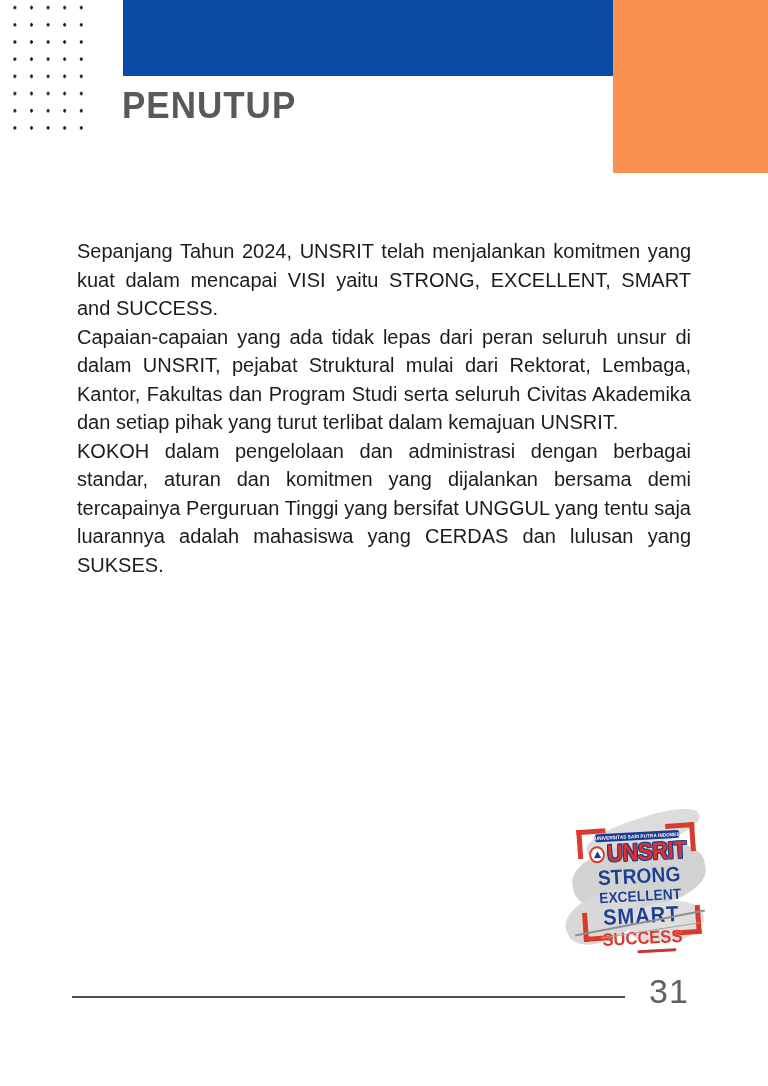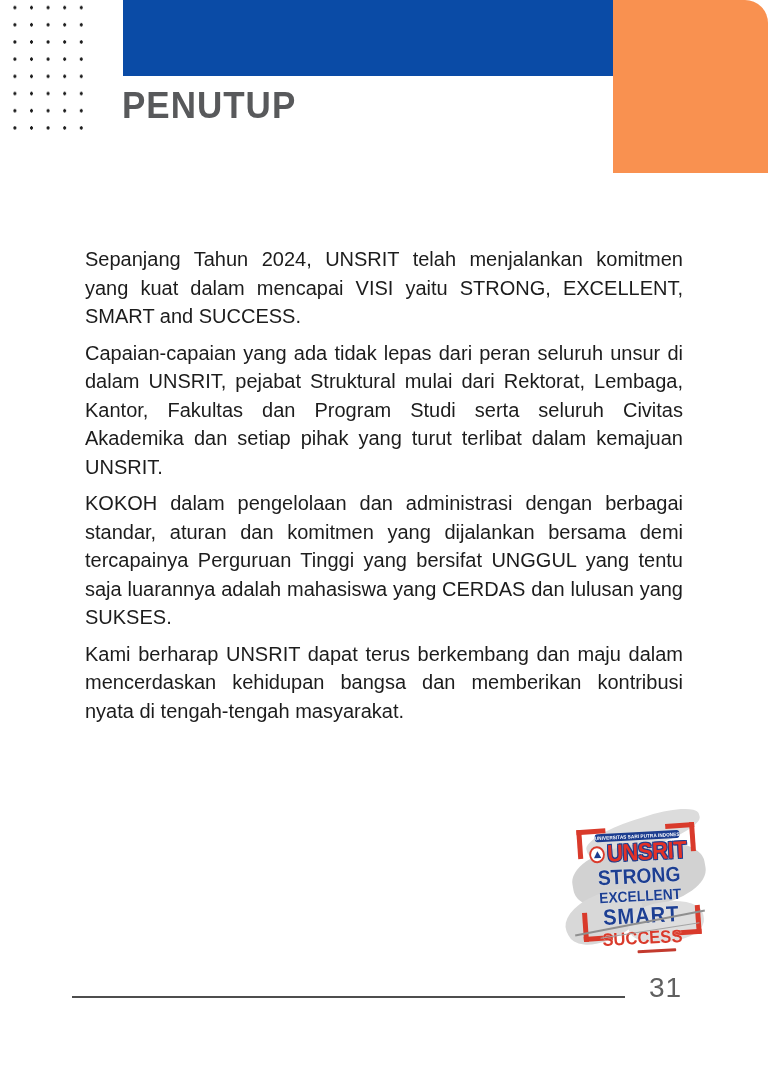--- a/index.html
+++ b/index.html
@@ -2,21 +2,20 @@
 <html><head>
 <meta charset="utf-8">
 <style>
   html,body{margin:0;padding:0;background:#ffffff;}
   .page{
     position:relative;
     width:768px;height:1086px;
     background:#ffffff;
     overflow:hidden;
     font-family:"Liberation Sans", sans-serif;
-    border-radius:23px;
   }
   
   .dot-grid{
     position:absolute;left:-3px;top:0;
     width:98px;height:138px;
     background-image:radial-gradient(circle,#1d1d1d 1.5px,rgba(0,0,0,0) 1.8px);
     background-size:16.6px 17.2px;
     background-position:-7px -1px;
   }
   
@@ -39,21 +38,21 @@
     transform-origin:left top;
   }
   
   .body-text{
     position:absolute;left:77px;top:237px;
     width:614px;
     color:#1c1c1c;
     font-size:20px;line-height:28.5px;
     text-align:justify;
   }
-  .body-text p{margin:8px;padding:0;}
+  .body-text p{margin:0;padding:0;}
   
   .logo{
     position:absolute;left:570px;top:814px;
     width:140px;height:138px;
   }
   .grunge{position:absolute;border-radius:45%;}
   .grunge.g1{left:14px;top:4px;width:118px;height:30px;background:#dcdcdc;transform:rotate(-18deg);}
   .grunge.g2{left:2px;top:30px;width:134px;height:64px;background:#d2d2d2;transform:rotate(-10deg);}
   .grunge.g3{left:-6px;top:80px;width:80px;height:46px;background:#d8d8d8;transform:rotate(-24deg);}
   .grunge.g4{left:58px;top:88px;width:76px;height:40px;background:#dedede;transform:rotate(-8deg);}
@@ -119,40 +118,39 @@
     transform:rotate(-9deg);
   }
   
   .footer-line{
     position:absolute;left:72px;top:996px;
     width:553px;height:0;
     border-top:2px solid #4d4d4d;
   }
   .page-number{
     position:absolute;left:649px;top:972px;
-    font-size:28px;color:#606060;
+    font-size:34px;color:#606060;
     letter-spacing:1px;
   }
 </style>
 </head>
 <body>
 
 <div class="page">
 
   <div class="dot-grid"></div>
   <div class="blue-bar"></div>
   <div class="orange-bar"></div>
 
   <div class="page-title">PENUTUP</div>
 
   <div class="body-text">
     <p>Sepanjang Tahun 2024, UNSRIT telah menjalankan komitmen yang kuat dalam mencapai VISI yaitu STRONG, EXCELLENT, SMART and SUCCESS.</p>
     <p>Capaian-capaian yang ada tidak lepas dari peran seluruh unsur di dalam UNSRIT, pejabat Struktural mulai dari Rektorat, Lembaga, Kantor, Fakultas dan Program Studi serta seluruh Civitas Akademika dan setiap pihak yang turut terlibat dalam kemajuan UNSRIT.</p>
     <p>KOKOH dalam pengelolaan dan administrasi dengan berbagai standar, aturan dan komitmen yang dijalankan bersama demi tercapainya Perguruan Tinggi yang bersifat UNGGUL yang tentu saja luarannya adalah mahasiswa yang CERDAS dan lulusan yang SUKSES.</p>
-    <p>Kami berharap UNSRIT dapat terus berkembang dan maju dalam mencerdaskan kehidupan bangsa dan memberikan kontribusi nyata di tengah-tengah masyarakat.</p>
   </div>
 
   <div class="logo">
     <div class="grunge g1"></div>
     <div class="grunge g2"></div>
     <div class="grunge g3"></div>
     <div class="grunge g4"></div>
 
     <div class="logo-frame">
       <div class="corner tl"></div>

